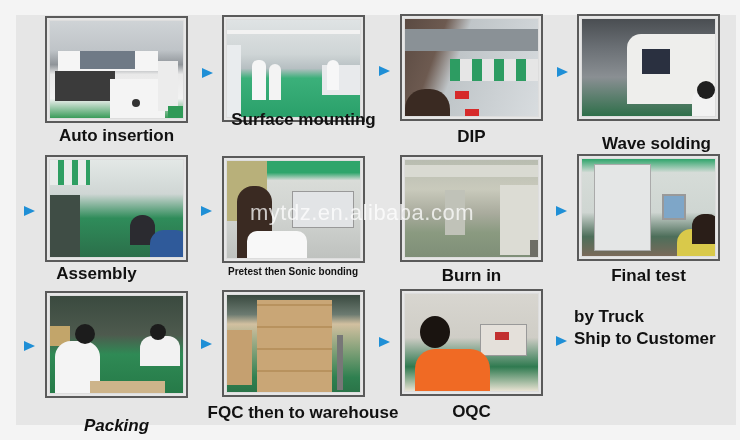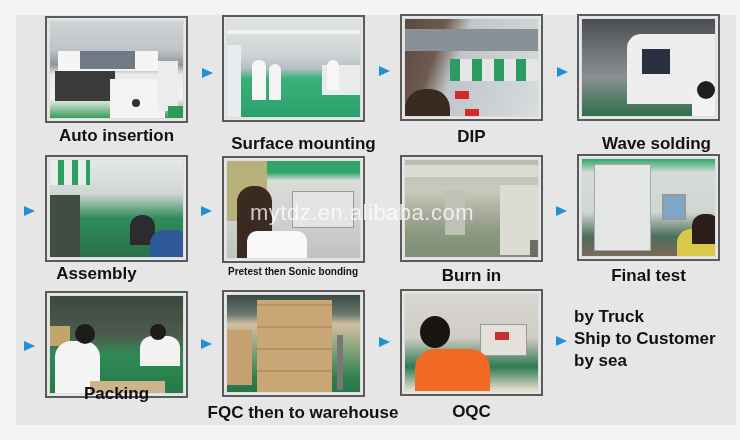--- a/index.html
+++ b/index.html
@@ -37,21 +37,21 @@
 <div class="photo" style="left:222px;top:15px;">
   <div class="inner" style="background:linear-gradient(#dfe3e4 0%,#cfd5d6 35%,#b6bfc2 50%,#3bb07a 60%,#2aa06a 100%);">
     <div class="sc" style="left:0;top:10px;width:139px;height:4px;background:#f2f2f2;"></div>
     <div class="sc" style="left:25px;top:40px;width:14px;height:40px;background:#f6f6f6;border-radius:6px 6px 0 0;"></div>
     <div class="sc" style="left:42px;top:44px;width:12px;height:36px;background:#f3f3f3;border-radius:6px 6px 0 0;"></div>
     <div class="sc" style="left:95px;top:45px;width:40px;height:30px;background:#e8eaec;"></div>
     <div class="sc" style="left:100px;top:40px;width:12px;height:30px;background:#f7f7f7;border-radius:6px 6px 0 0;"></div>
     <div class="sc" style="left:0;top:25px;width:14px;height:76px;background:#e9ecee;"></div>
   </div>
 </div>
-<div class="cap" style="left:222px;top:134px;width:163px;">Surface mounting</div>
+<div class="cap" style="left:222px;top:110px;width:163px;">Surface mounting</div>
 
 <div class="arrow" style="left:379px;top:66px;"></div>
 
 <div class="photo" style="left:400px;top:14px;">
   <div class="inner" style="background:linear-gradient(110deg,#5a4a42 0%,#6d5a50 25%,#bfc5c8 40%,#d8dcdf 100%);">
     <div class="sc" style="left:45px;top:40px;width:94px;height:22px;background:repeating-linear-gradient(90deg,#2d9c62 0 10px,#e6e6e6 10px 22px);"></div>
     <div class="sc" style="left:0;top:10px;width:139px;height:22px;background:#8a9196;"></div>
     <div class="sc" style="left:50px;top:72px;width:14px;height:8px;background:#d62a2a;"></div>
     <div class="sc" style="left:60px;top:90px;width:14px;height:8px;background:#d62a2a;"></div>
     <div class="sc" style="left:0;top:70px;width:45px;height:33px;background:#3a2a22;border-radius:20px 20px 0 0;"></div>
@@ -124,21 +124,21 @@
 <div class="photo" style="left:45px;top:291px;">
   <div class="inner" style="background:linear-gradient(#3a4a3f 0%,#4e5a4e 40%,#2f8a55 60%,#267a48 100%);">
     <div class="sc" style="left:0;top:30px;width:20px;height:20px;background:#c2a56a;"></div>
     <div class="sc" style="left:5px;top:45px;width:45px;height:60px;background:#f4f4f4;border-radius:16px 16px 0 0;"></div>
     <div class="sc" style="left:25px;top:28px;width:20px;height:20px;border-radius:50%;background:#1c1c1c;"></div>
     <div class="sc" style="left:90px;top:40px;width:40px;height:30px;background:#f2f2f2;border-radius:12px 12px 0 0;"></div>
     <div class="sc" style="left:100px;top:28px;width:16px;height:16px;border-radius:50%;background:#1c1c1c;"></div>
     <div class="sc" style="left:40px;top:85px;width:75px;height:18px;background:#cdb48a;"></div>
   </div>
 </div>
-<div class="cap" style="left:45px;top:384px;width:143px;">Packing</div>
+<div class="cap" style="left:45px;top:416px;width:143px;font-style:italic;">Packing</div>
 
 <div class="arrow" style="left:201px;top:339px;"></div>
 
 <div class="photo" style="left:222px;top:290px;">
   <div class="inner" style="background:linear-gradient(#3a4a40 0%,#6b7a70 20%,#d2c0a0 30%,#2f8050 85%,#2a7448 100%);">
     <div class="sc" style="left:30px;top:5px;width:75px;height:92px;background:repeating-linear-gradient(0deg,#c9a676 0 20px,#b8925e 20px 22px);"></div>
     <div class="sc" style="left:0;top:35px;width:25px;height:55px;background:#c5a070;"></div>
     <div class="sc" style="left:110px;top:40px;width:6px;height:55px;background:#777;"></div>
   </div>
 </div>
@@ -154,14 +154,13 @@
     <div class="sc" style="left:15px;top:22px;width:30px;height:32px;border-radius:50%;background:#1a1410;"></div>
   </div>
 </div>
 <div class="cap" style="left:400px;top:402px;width:143px;">OQC</div>
 
 <div class="arrow" style="left:556px;top:336px;"></div>
 
 <div class="ship">
   <div>by Truck</div>
   <div>Ship to Customer</div>
-  <div>by sea</div>
 </div>
 
 </body></html>

